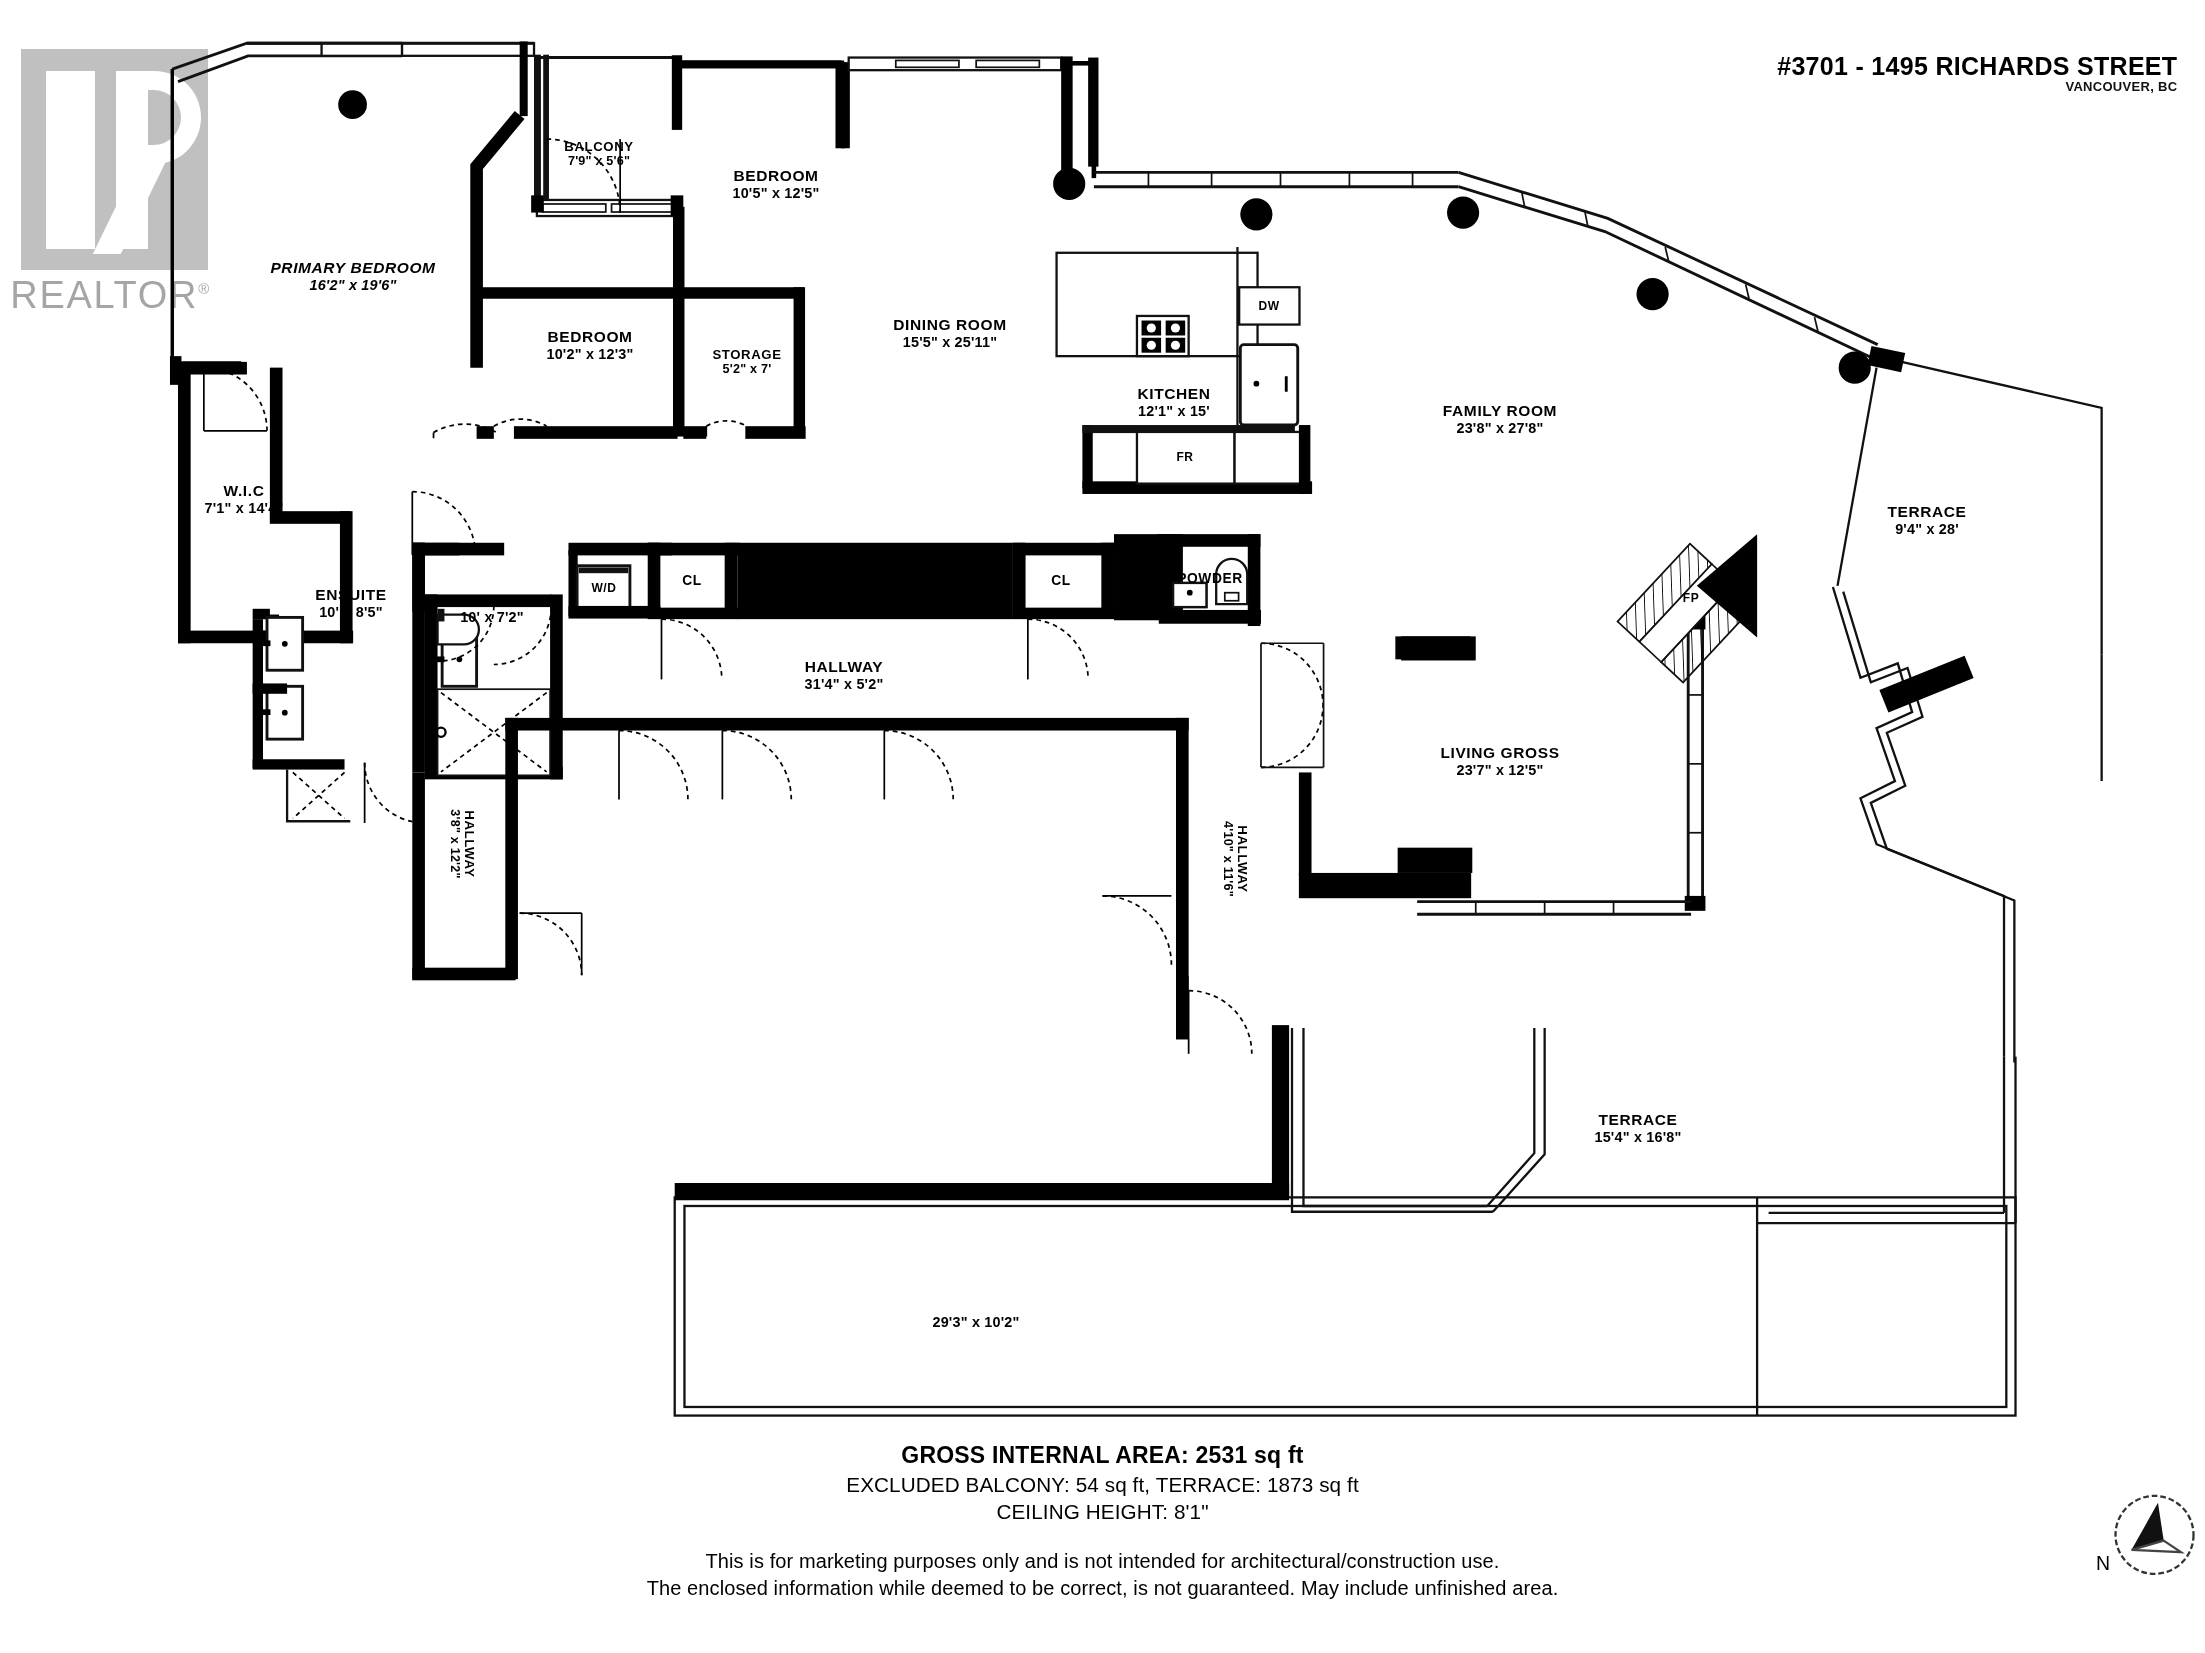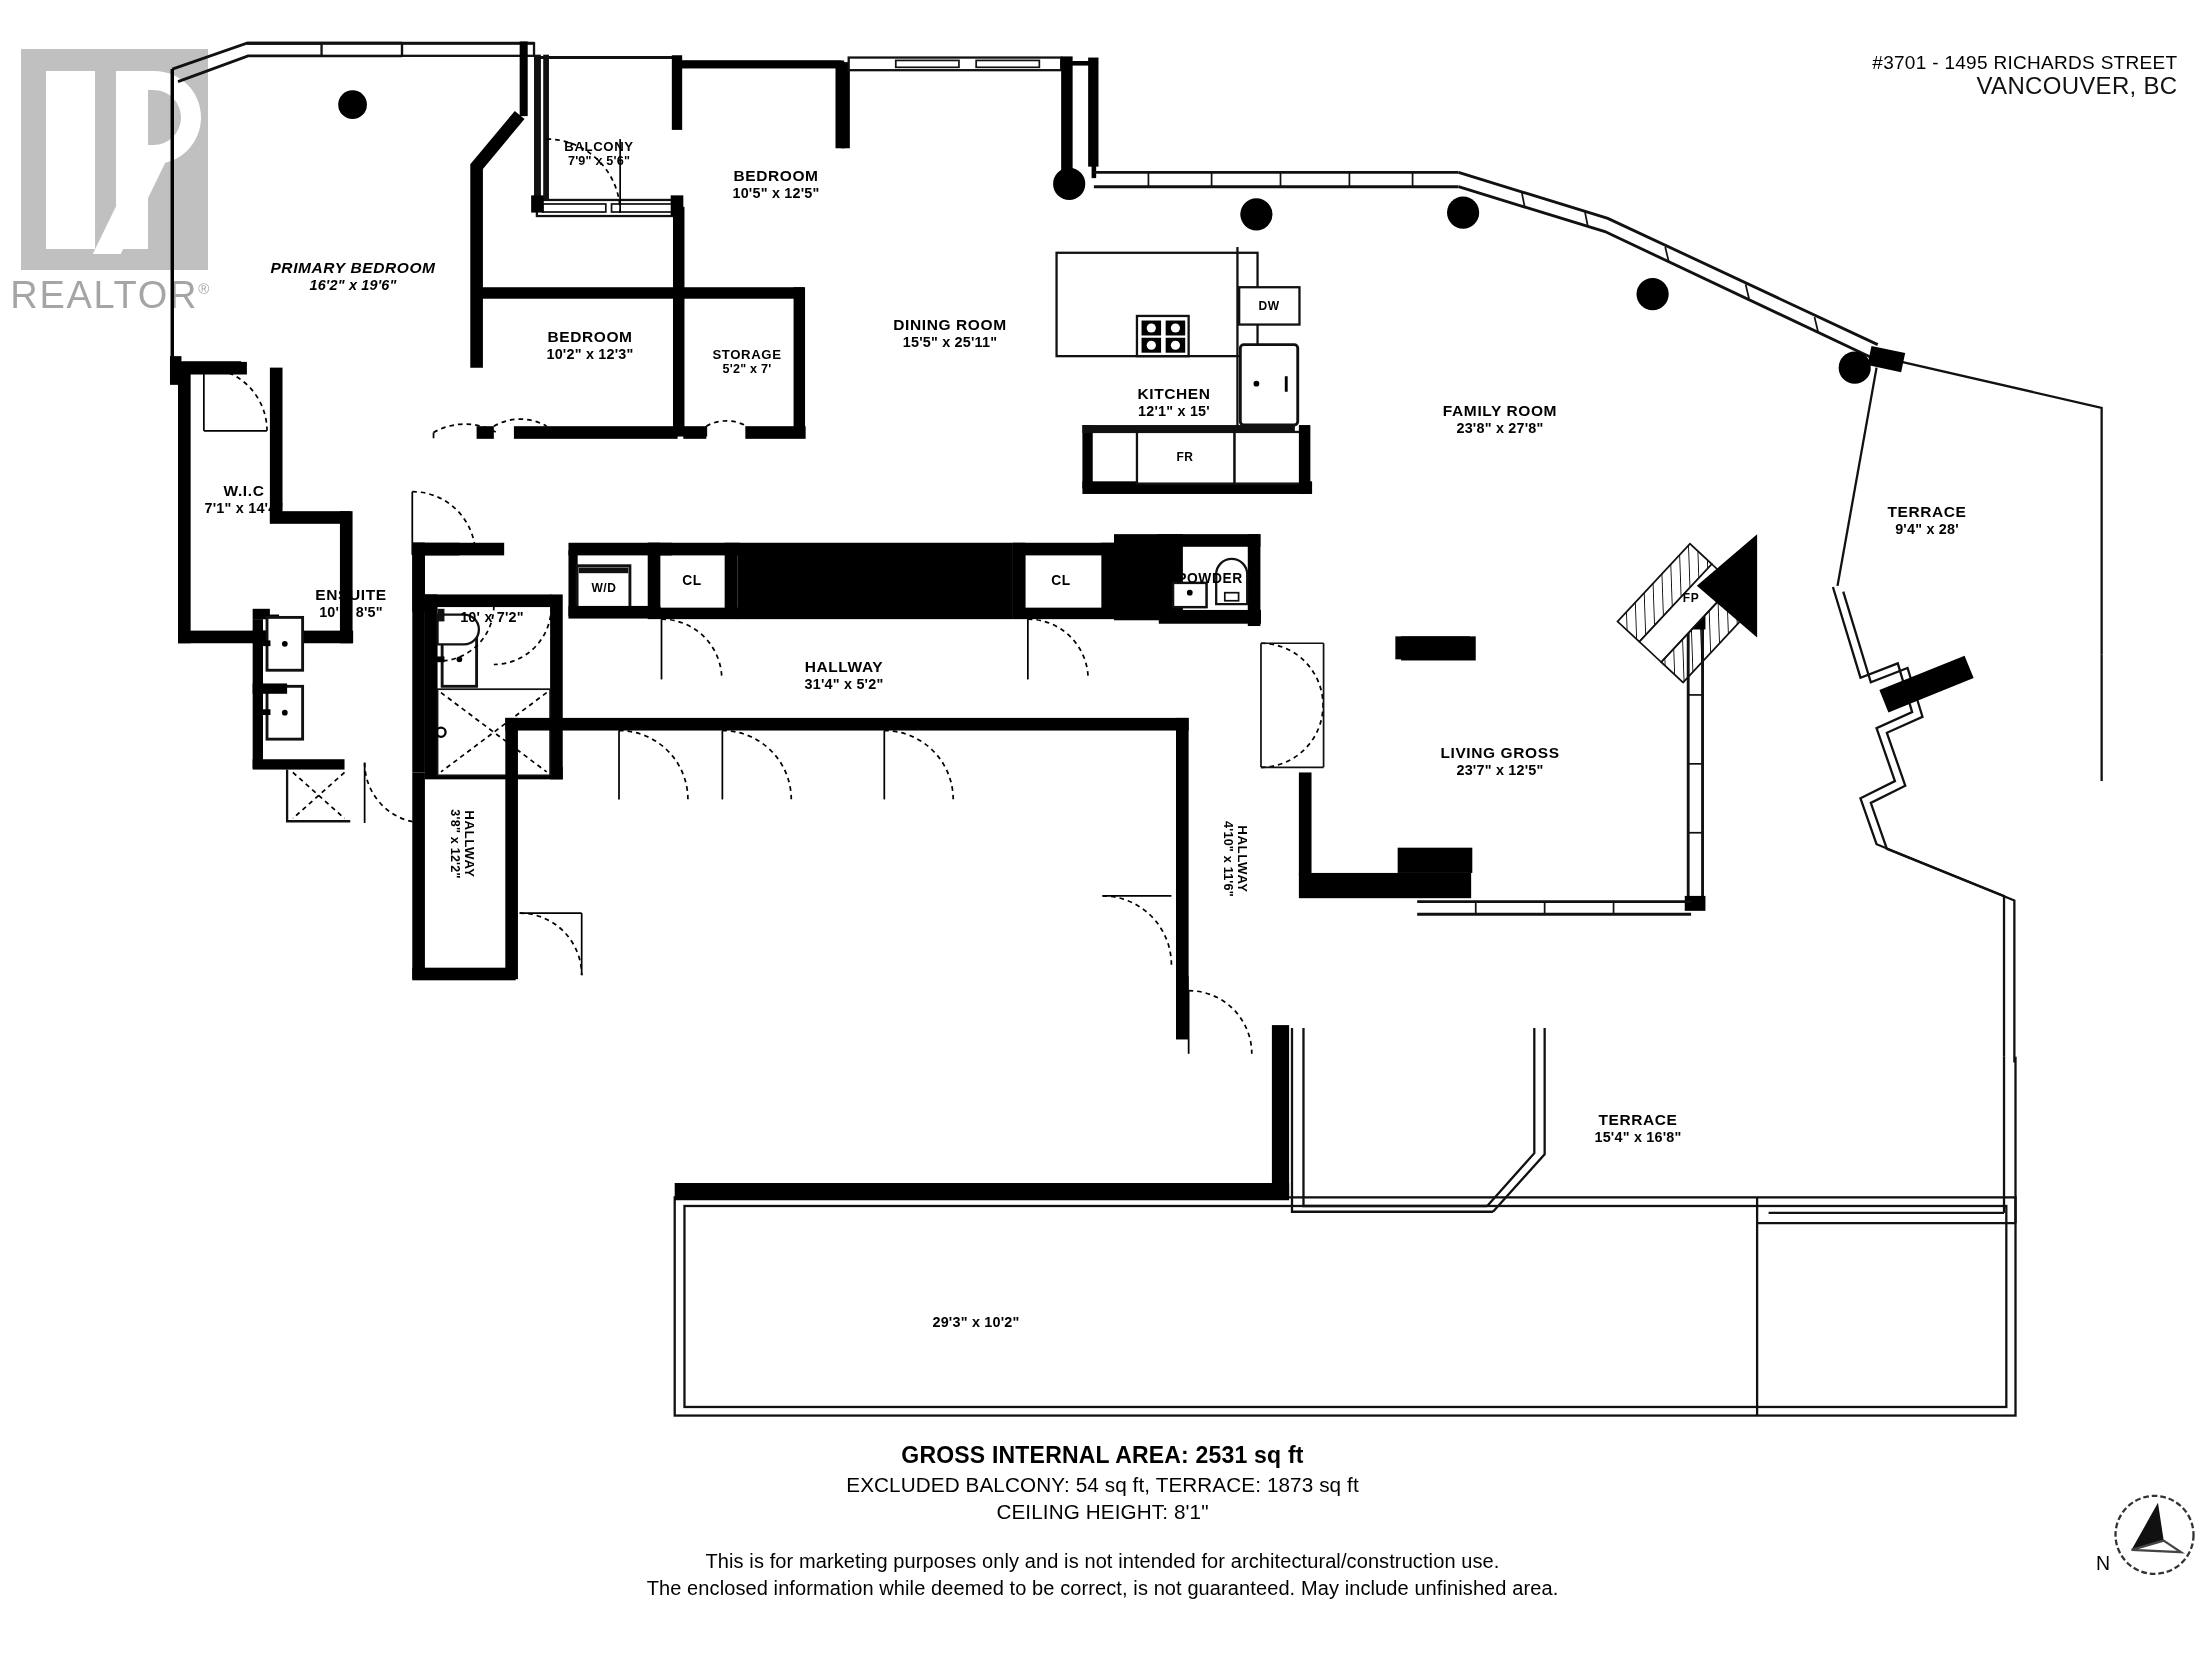--- a/index.html
+++ b/index.html
@@ -16,30 +16,30 @@
   }
 
   
   #header-block {
     position: absolute;
     right: 27.6px; top: 52px;
     text-align: right;
     line-height: 1.12;
   }
   #addr-line1 {
-    font-size: 19px;
-    font-weight: normal;
+    font-size: 25px;
+    font-weight: bold;
     letter-spacing: 0.3px;
     color: #000;
     white-space: nowrap;
     margin-left: 44px;
   }
   #addr-line2 {
-    font-size: 24px;
-    font-weight: normal;
+    font-size: 13px;
+    font-weight: bold;
     letter-spacing: 0.3px;
     color: #111;
     white-space: nowrap;
   }
 
   
   #realtor-logo {
     position: absolute;
     left: 10.3px; top: 49px;
     width: 235px; height: 299px;

